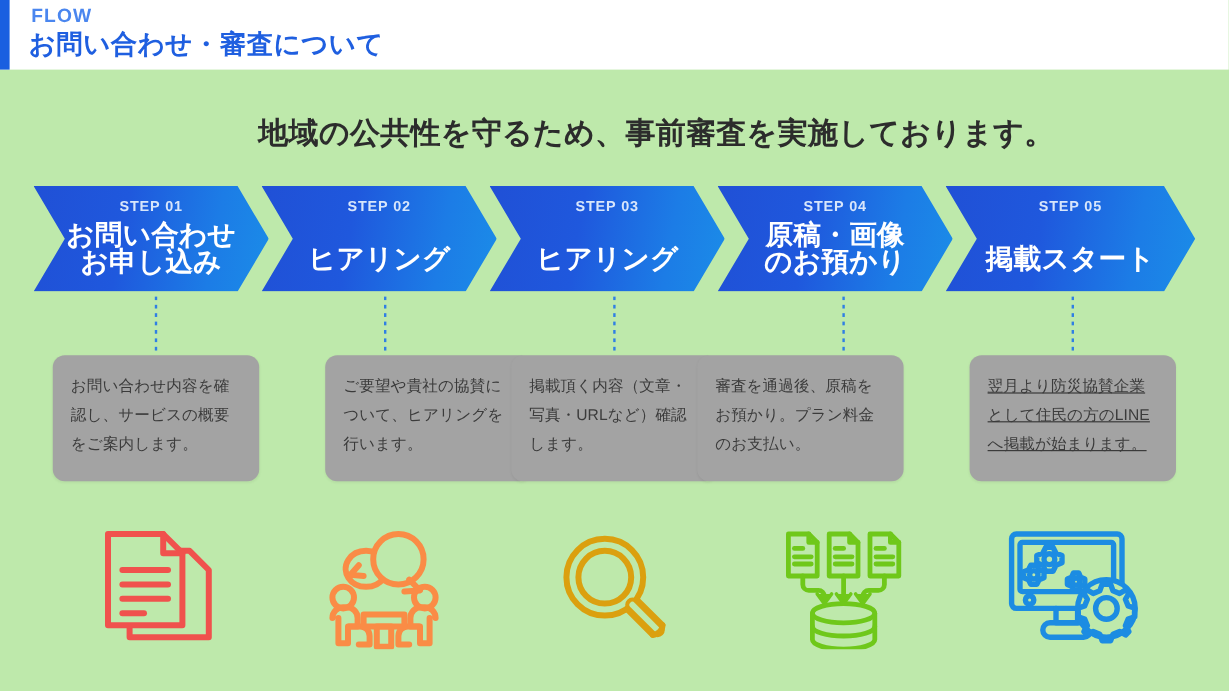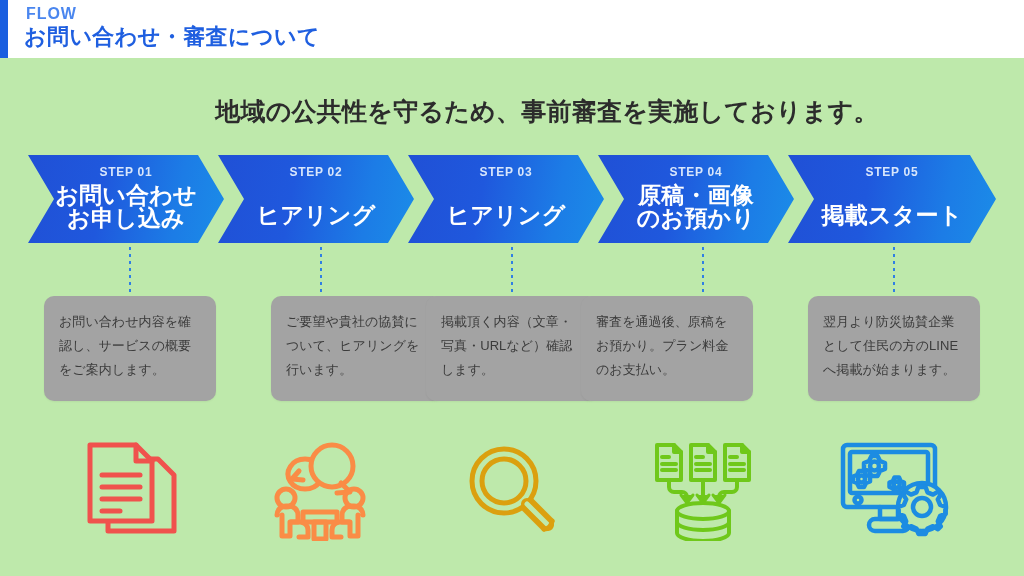--- a/index.html
+++ b/index.html
@@ -206,21 +206,21 @@
   </div>
   <div class="card" style="left:235px; width:172px;margin-left:36px;">
     <span>ご要望や貴社の協賛について、ヒアリングを行います。</span>
   </div>
   <div class="card" style="left:426px; width:172px;">
     <span>掲載頂く内容（文章・写真・URLなど）確認します。</span>
   </div>
   <div class="card" style="left:581px; width:172px;">
     <span>審査を通過後、原稿をお預かり。プラン料金のお支払い。</span>
   </div>
-  <div class="card" style="left:808px; width:172px;">
+  <div class="card" style="left:808px; width:172px;text-decoration:underline;">
     <span>翌月より防災協賛企業として住民の方のLINEへ掲載が始まります。</span>
   </div>
 
   <div class="icon-slot" style="left:70px;">
     <svg width="100" height="104" viewBox="0 0 100 104">
       <g fill="none" stroke="#f0524d" stroke-width="5" stroke-linejoin="round" stroke-linecap="round">
         <path d="M28 22 H78 L94 38 V94 H28 Z"></path>
         <path d="M10 8 H56 L72 24 V84 H10 Z" fill="#bee9ab"></path>
         <path d="M56 8 V24 H72"></path>
         <line x1="22" y1="38" x2="60" y2="38"></line>

